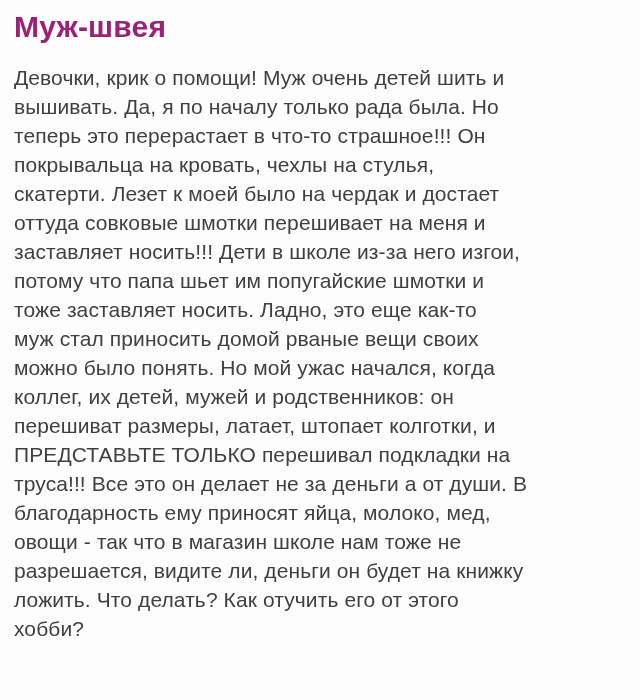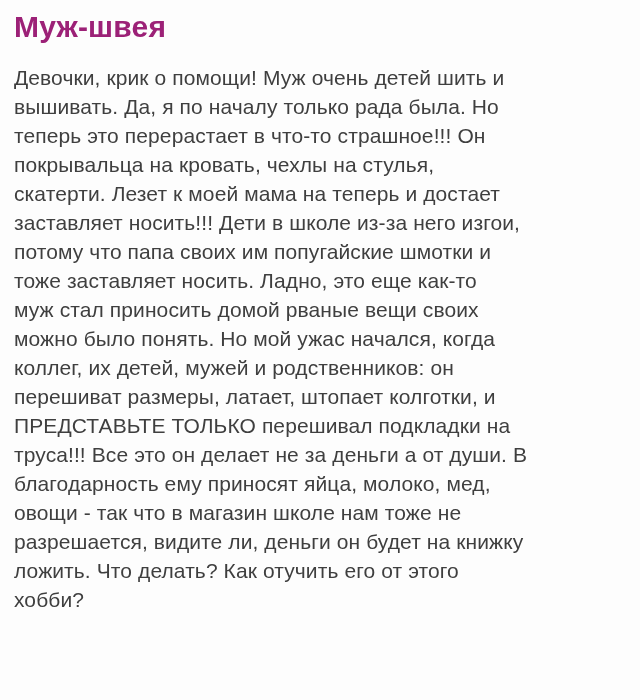--- a/index.html
+++ b/index.html
@@ -43,23 +43,24 @@
 <body>
 
 <div class="page">
   <h1 class="post-title">Муж-швея</h1>
 
   <div class="post-body">
     <div class="post-line">Девочки, крик о помощи! Муж очень детей шить и</div>
     <div class="post-line">вышивать. Да, я по началу только рада была. Но</div>
     <div class="post-line">теперь это перерастает в что-то страшное!!! Он</div>
     <div class="post-line">покрывальца на кровать, чехлы на стулья,</div>
-    <div class="post-line">скатерти. Лезет к моей мама на теперь и достает</div>
+    <div class="post-line">скатерти. Лезет к моей было на чердак и достает</div>
+    <div class="post-line">оттуда совковые шмотки перешивает на меня и</div>
     <div class="post-line">заставляет носить!!! Дети в школе из-за него изгои,</div>
-    <div class="post-line">потому что папа своих им попугайские шмотки и</div>
+    <div class="post-line">потому что папа шьет им попугайские шмотки и</div>
     <div class="post-line">тоже заставляет носить. Ладно, это еще как-то</div>
     <div class="post-line">муж стал приносить домой рваные вещи своих</div>
     <div class="post-line">можно было понять. Но мой ужас начался, когда</div>
     <div class="post-line">коллег, их детей, мужей и родственников: он</div>
     <div class="post-line">перешиват размеры, латает, штопает колготки, и</div>
     <div class="post-line">ПРЕДСТАВЬТЕ ТОЛЬКО перешивал подкладки на</div>
     <div class="post-line">труса!!! Все это он делает не за деньги а от души. В</div>
     <div class="post-line">благодарность ему приносят яйца, молоко, мед,</div>
     <div class="post-line">овощи - так что в магазин школе нам тоже не</div>
     <div class="post-line">разрешается, видите ли, деньги он будет на книжку</div>

